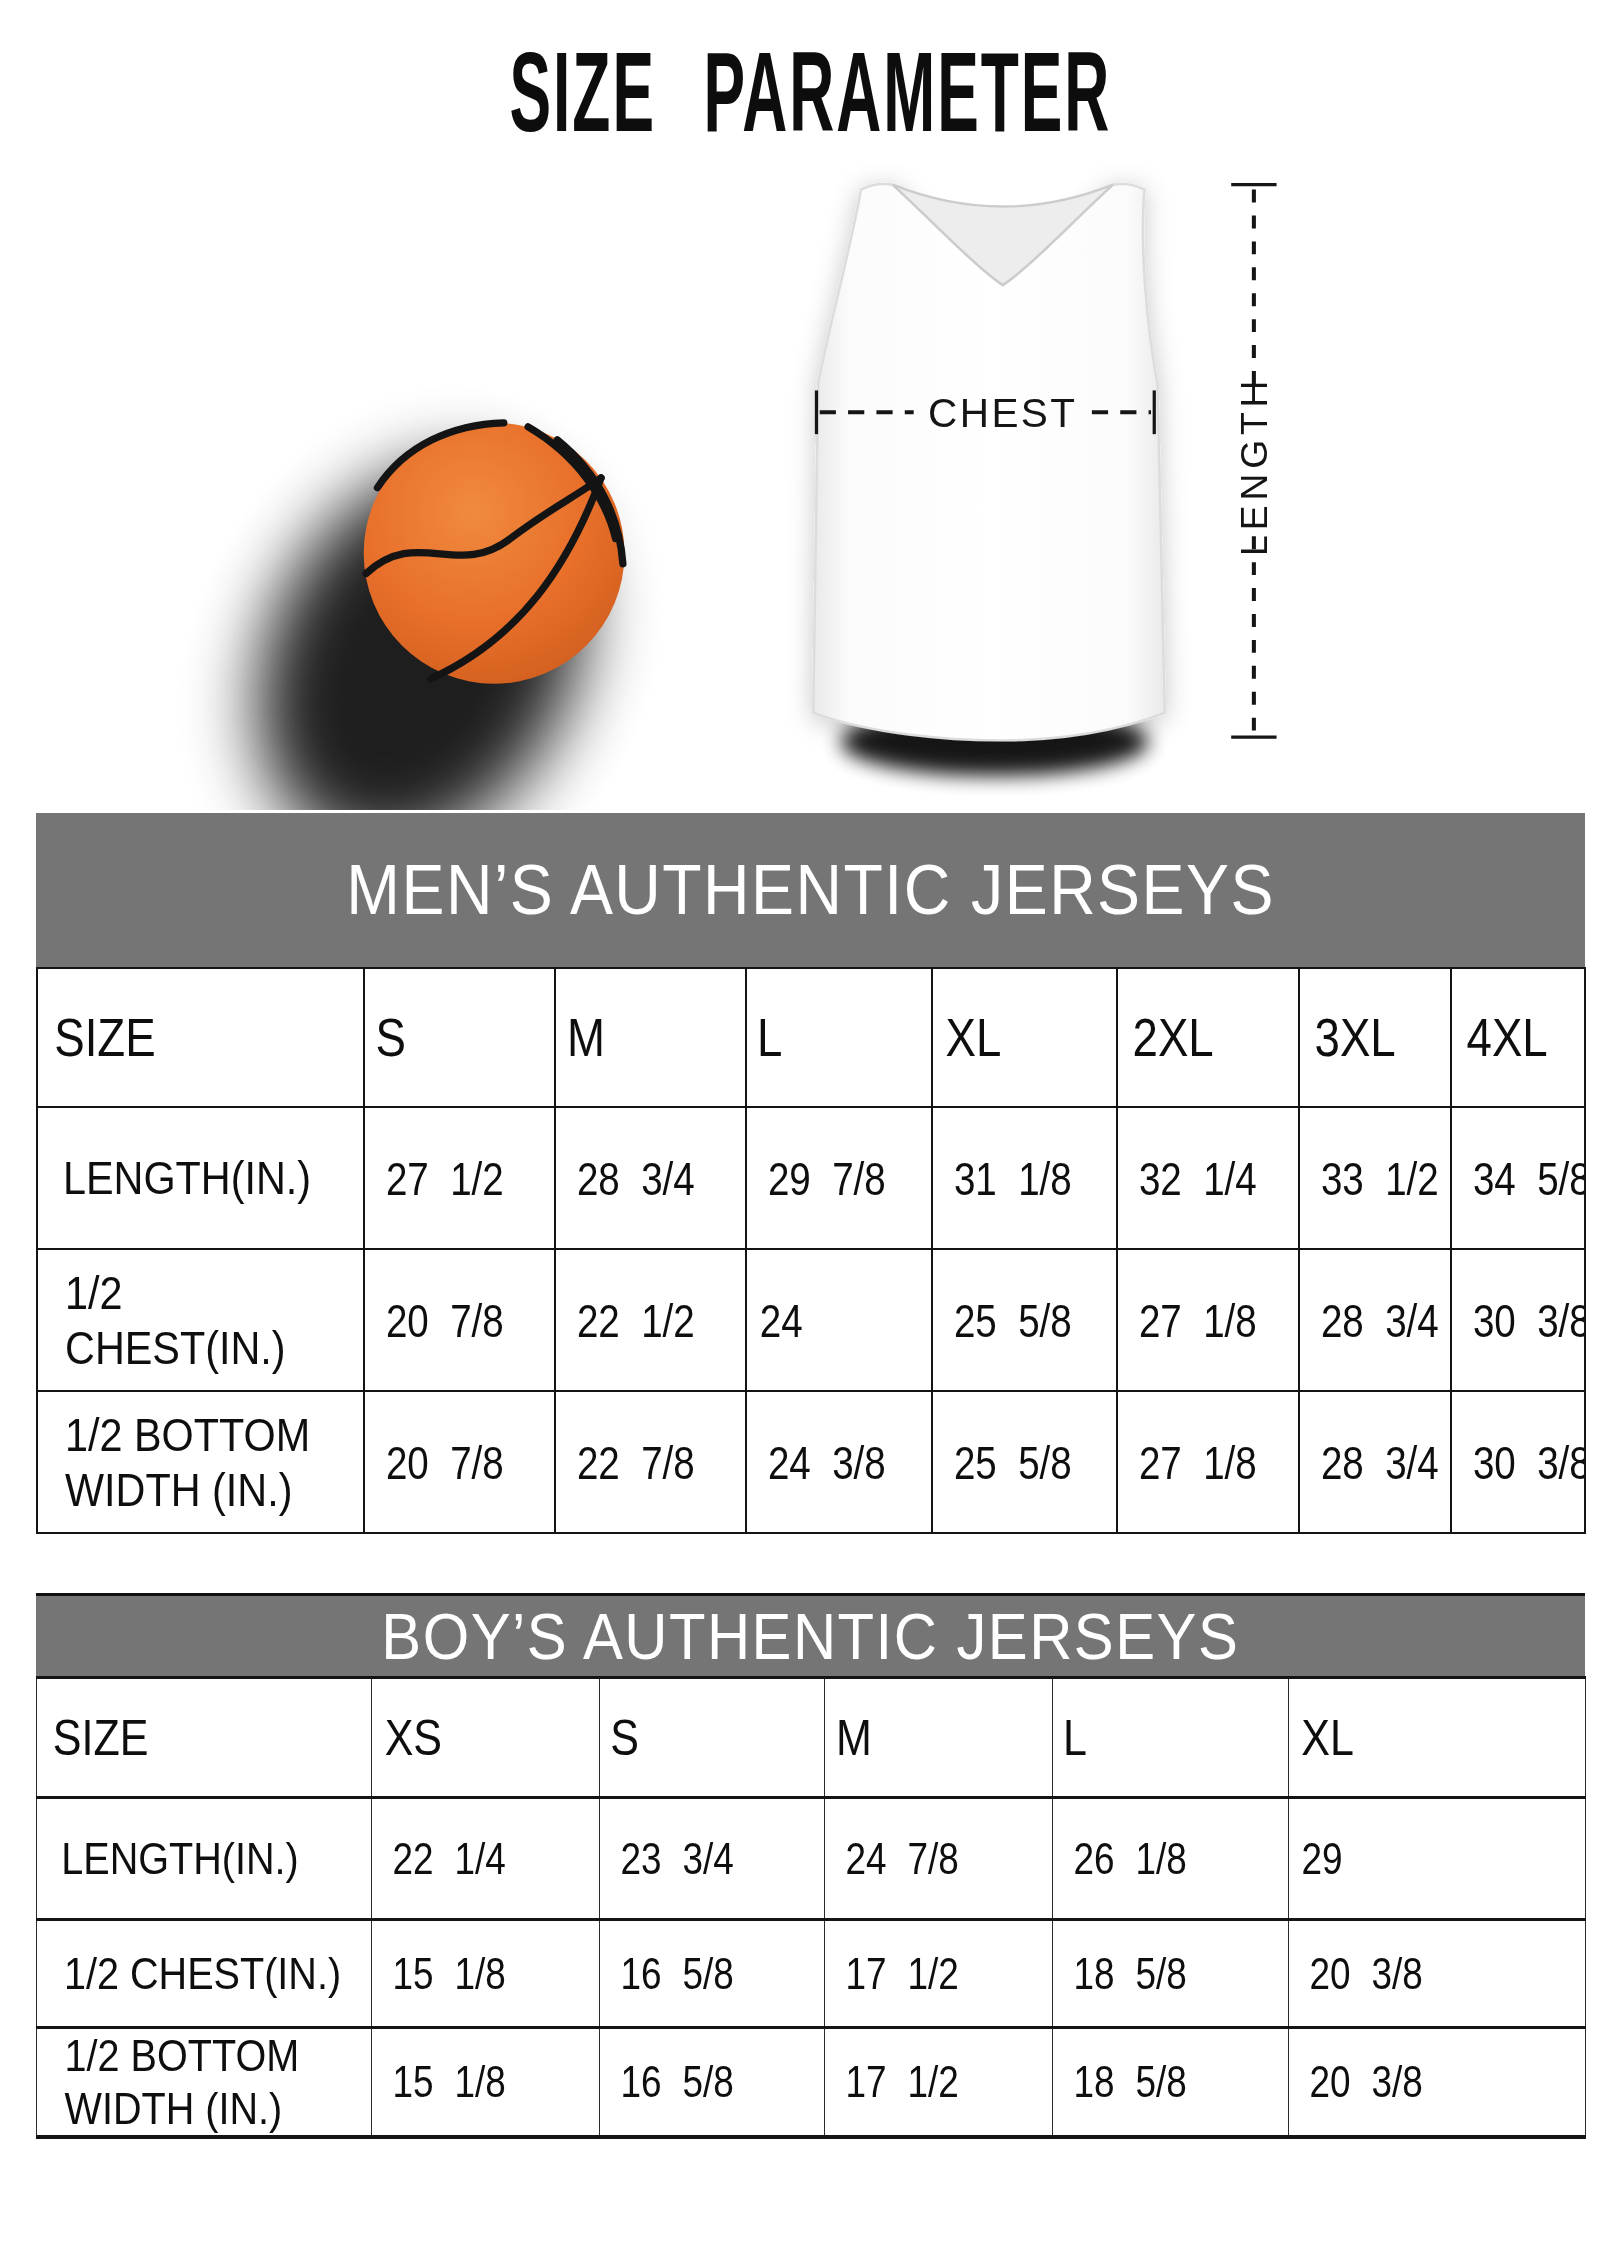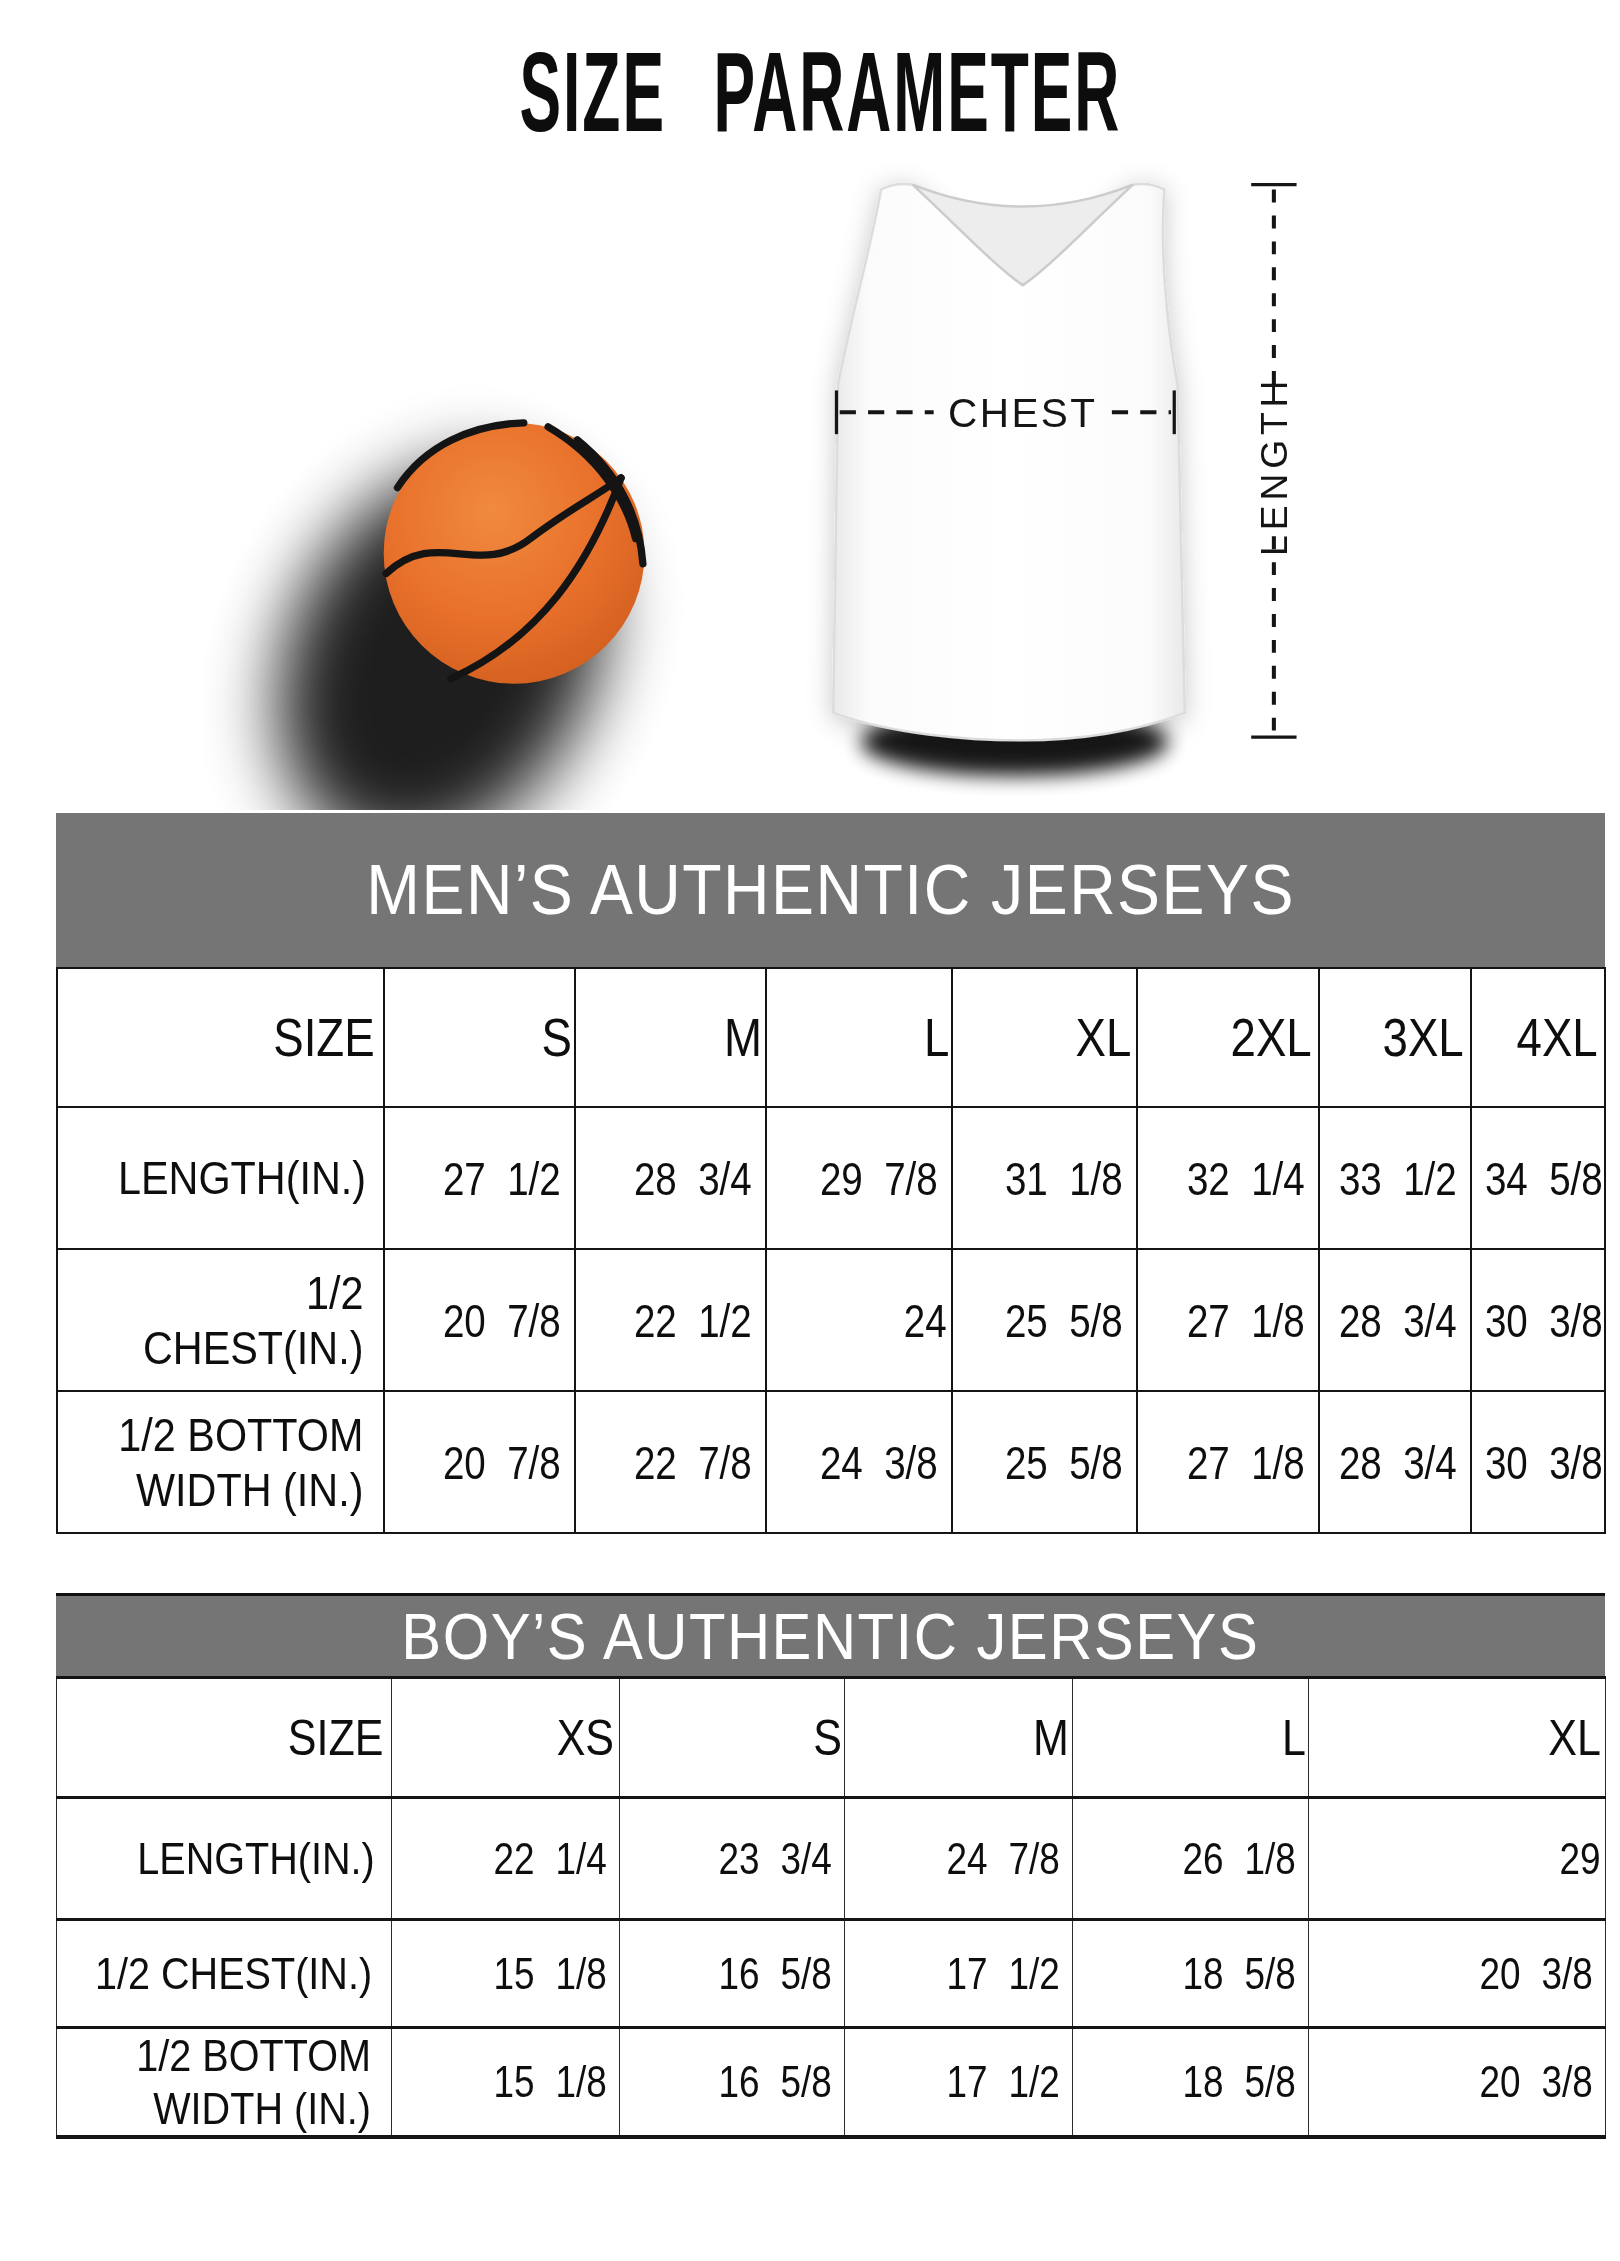--- a/index.html
+++ b/index.html
@@ -1,21 +1,21 @@
 <!DOCTYPE html>
 <html style="font-size:13px"><head>
 <meta charset="utf-8">
 <style>
   * { margin:0; padding:0; box-sizing:border-box; }
   html,body { background:#ffffff; }
   body {
     width:1620px; height:2261px; position:relative; overflow:hidden;
     font-family:"Liberation Sans","DejaVu Sans",sans-serif; color:#111;
   }
-  .stage { position:absolute; inset:0;margin-left:20px; }
+  .stage { position:absolute; inset:0; }
 
   
   .title-wrap { position:absolute; top:31px; left:0; width:100%; text-align:center; }
   .title {
     display:inline-block; font-weight:700; font-size:104px; line-height:1.1;
     letter-spacing:3.2px; word-spacing:47px; color:#0d0d0d;
     transform:scale(0.60,1.08); transform-origin:center top; white-space:nowrap;
   }
 
   
@@ -39,21 +39,21 @@
   }
   .boys-block .band-text { font-size:65px; }
 
   table.size-table { border-collapse:collapse; table-layout:fixed; width:1549px; background:#fff; }
   .mens-block td { border:2.4px solid #141414; }
   .boys-block table.size-table { border-bottom:4px solid #141414; }
   .boys-block td {
     border-top:3.2px solid #141414; border-bottom:3.2px solid #141414;
     border-left:1.6px solid #2b2b2b; border-right:1.6px solid #2b2b2b;
   }
-  td { text-align:right; vertical-align:middle; overflow:hidden; }
+  td { text-align:left; vertical-align:middle; overflow:hidden;padding-left:8px; }
 
   .mens-block tr.r-size   { height:139px; }
   .mens-block tr.r-data   { height:142px; }
   .boys-block tr.r-size   { height:120px; }
   .boys-block tr.r-len    { height:122px; }
   .boys-block tr.r-data   { height:108px; }
 
   .hdr-text {
     display:inline-block; font-size:53px; color:#0e0e0e;
     transform:scaleX(0.86); transform-origin:center; white-space:nowrap;

